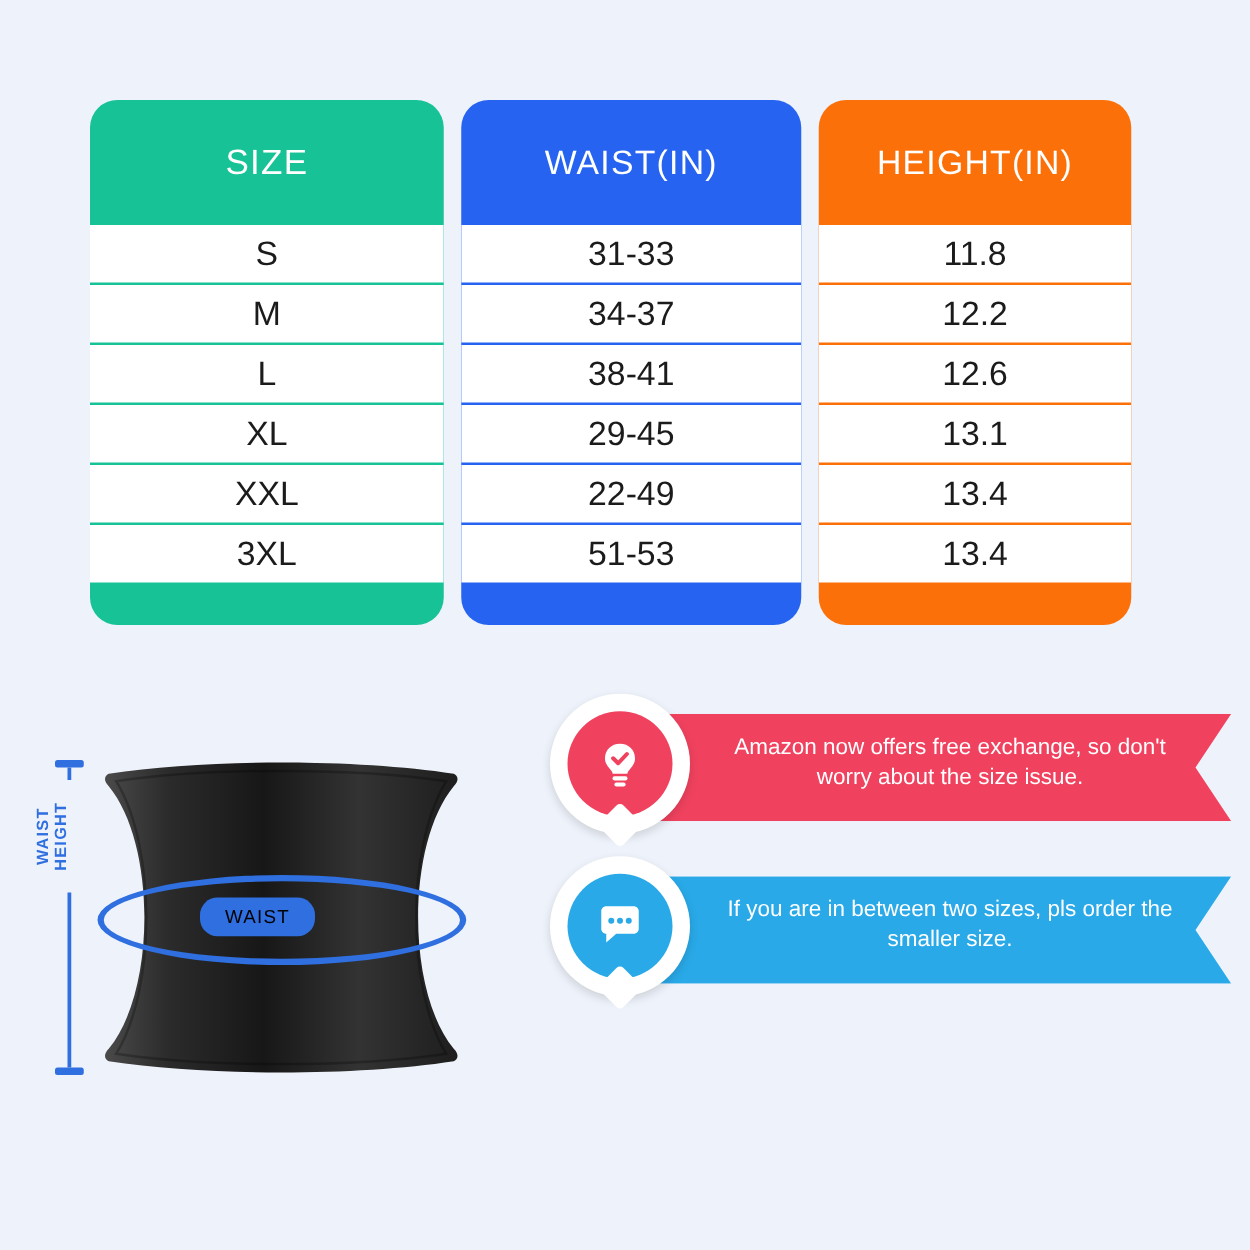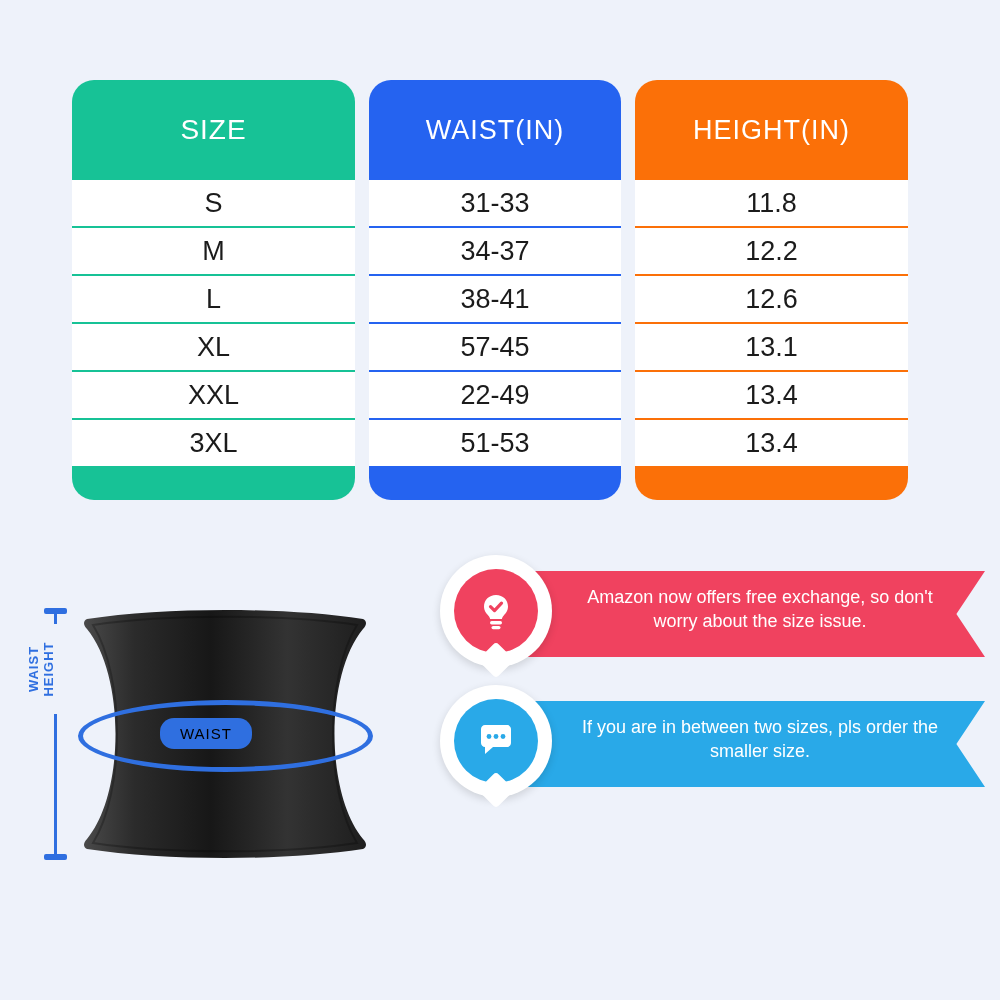--- a/index.html
+++ b/index.html
@@ -20,22 +20,22 @@
     gap: 14px;
   }
   .col {
     flex: 0 0 auto;
     border-radius: 22px;
     overflow: hidden;
     position: relative;
     padding-bottom: 34px;
   }
   .col-size   { width: 283px; background: #17c296; }
-  .col-waist  { width: 252px; background: #2563f0; }
-  .col-height { width: 273px; background: #fb7008; }
+  .col-waist  { width: 272px; background: #2563f0; }
+  .col-height { width: 250px; background: #fb7008; }
 
   .col-head {
     height: 100px;
     display: flex;
     align-items: center;
     justify-content: center;
     color: #ffffff;
     font-size: 28px;
     letter-spacing: 1px;
     font-weight: 400;
@@ -187,21 +187,21 @@
       <div class="cell">XL</div>
       <div class="cell">XXL</div>
       <div class="cell">3XL</div>
     </div>
 
     <div class="col col-waist">
       <div class="col-head small">WAIST(IN)</div>
       <div class="cell">31-33</div>
       <div class="cell">34-37</div>
       <div class="cell">38-41</div>
-      <div class="cell">57-45</div>
+      <div class="cell">29-45</div>
       <div class="cell">22-49</div>
       <div class="cell">51-53</div>
     </div>
 
     <div class="col col-height">
       <div class="col-head small">HEIGHT(IN)</div>
       <div class="cell">11.8</div>
       <div class="cell">12.2</div>
       <div class="cell">12.6</div>
       <div class="cell">13.1</div>

